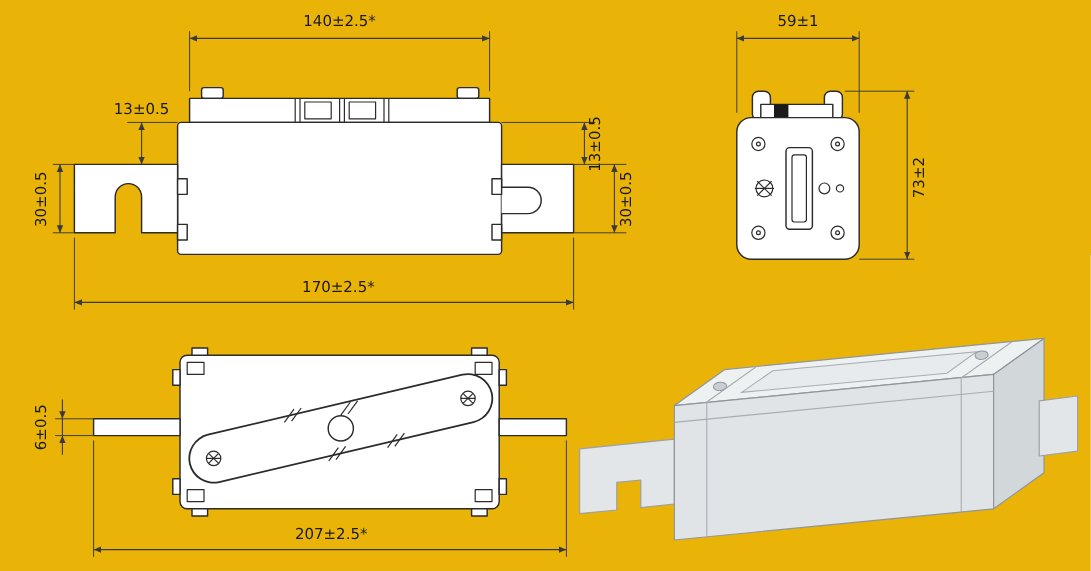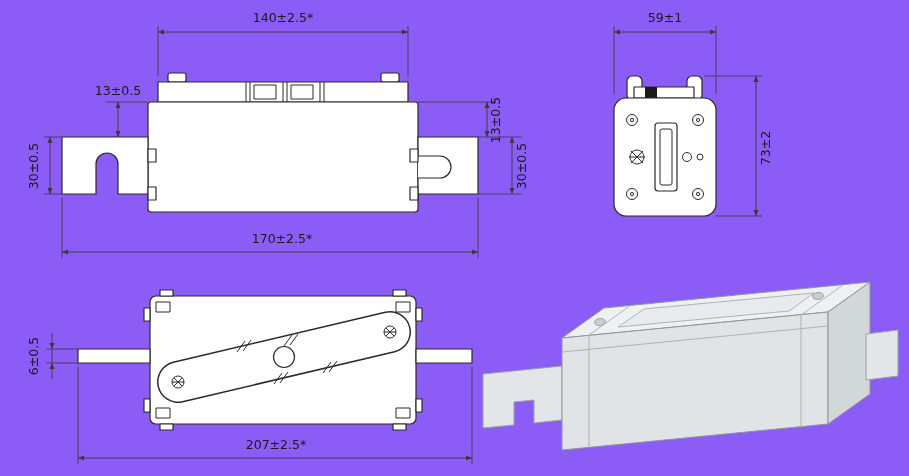--- a/index.html
+++ b/index.html
@@ -1,19 +1,19 @@
 <!DOCTYPE html>
 <html><head>
 <meta charset="utf-8">
 <style>
   html,body{margin:0;padding:0;background:#ffffff;}
   .sheet{
     position:relative;
     width:909px;height:476px;
-    background:#8b5cf6;
+    background:#eab308;
     font-family:"DejaVu Sans",sans-serif;
     overflow:hidden;
   }
   svg{display:block;}
   .obj{fill:#ffffff;stroke:#2b2b2b;stroke-width:1.2;stroke-linejoin:round;}
   .obj-thin{fill:none;stroke:#2b2b2b;stroke-width:1;stroke-linejoin:round;}
   .dimline{stroke:#3a3a3a;stroke-width:0.9;fill:none;}
   .extline{stroke:#3a3a3a;stroke-width:0.8;fill:none;}
   .dimtext{font-size:12.5px;fill:#1a1a1a;text-anchor:middle;}
   .iso-top{fill:#eef1f2;stroke:#8f969c;stroke-width:1;stroke-linejoin:round;}

